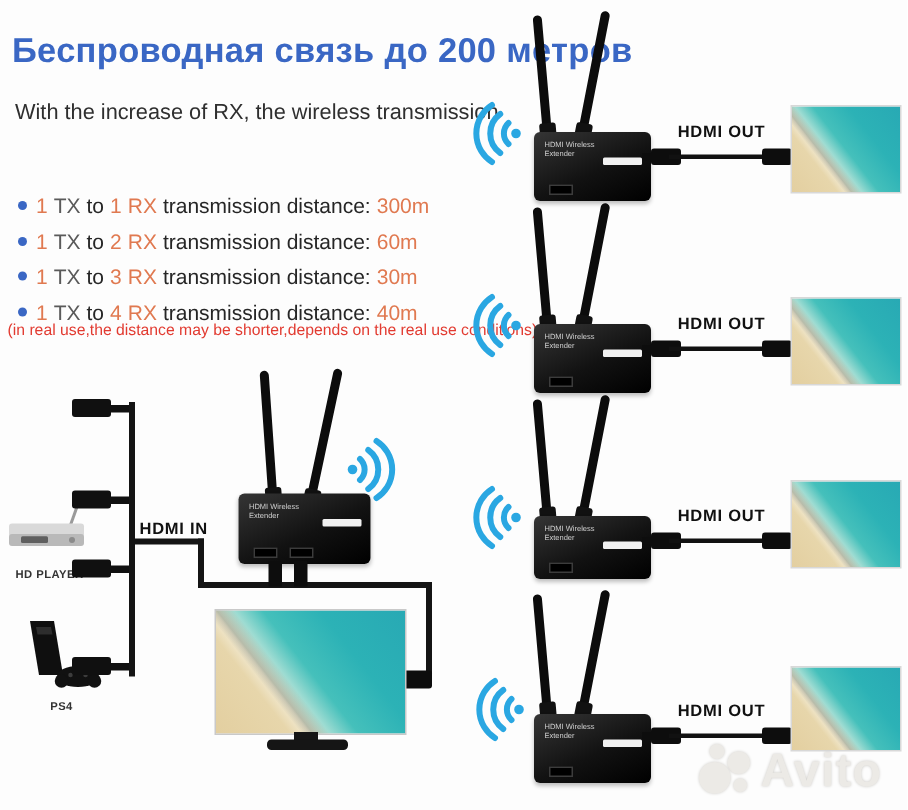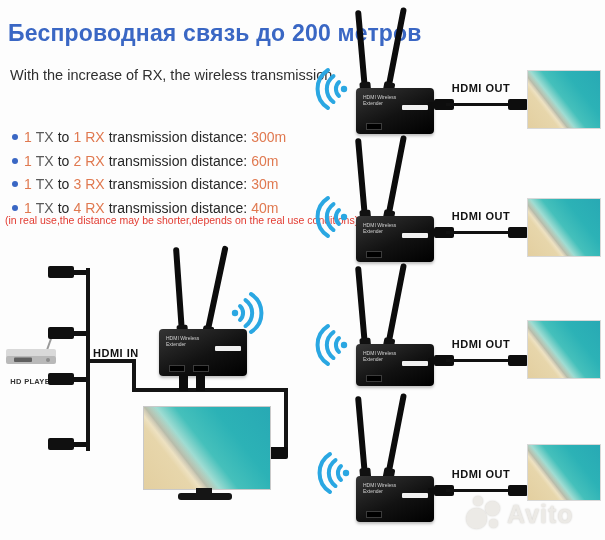--- a/index.html
+++ b/index.html
@@ -47,21 +47,21 @@
   .cable-line{position:absolute;top:21px;left:12px;right:12px;height:3px;background:#111;}
   .cable-plug{position:absolute;top:17px;width:20px;height:11px;background:#0d0d0d;border-radius:2px;}
   .cable-plug.pl{left:0;} .cable-plug.pr{right:0;}
   .cable-plug.pl::after{content:"";position:absolute;left:-6px;top:3px;width:6px;height:5px;background:#0d0d0d;}
   .cable-plug.pr::after{content:"";position:absolute;right:-6px;top:3px;width:6px;height:5px;background:#0d0d0d;}
   .hdmi-in-label{position:absolute;left:93px;top:347px;font-size:11px;font-weight:bold;color:#111;letter-spacing:.5px;}
   
   .avito{position:absolute;left:466px;top:496px;display:flex;align-items:center;gap:5px;z-index:10;}
   .avito-logo{position:relative;width:36px;height:36px;}
   .avito-logo i{position:absolute;border-radius:50%;background:#eceae6;box-shadow:0 0 2px #cfcdc9;}
-  .avito-text{font-size:25px;font-weight:bold;color:#eceae6;text-shadow:0 0 2px #c9c7c3;letter-spacing:1px;}
+  .avito-text{font-size:31px;font-weight:bold;color:#eceae6;text-shadow:0 0 2px #c9c7c3;letter-spacing:1px;}
 </style>
 </head>
 <body>
 
 <div id="app">
 
   <div class="title">Беспроводная связь до 200 метров</div>
   <div class="desc">
     <div>With the increase of RX, the wireless transmission</div>
   </div>
@@ -116,20 +116,32 @@
     <svg width="54" height="36" viewBox="0 0 54 36">
       <line x1="46" y1="0" x2="41" y2="14" stroke="#9a9a9a" stroke-width="2"></line>
       <rect x="0" y="13" width="50" height="9" rx="2" fill="#d9d9d9"></rect>
       <rect x="0" y="20" width="50" height="8" rx="2" fill="#b9b9b9"></rect>
       <rect x="8" y="21.5" width="18" height="4.5" rx="1" fill="#5f5f5f"></rect>
       <circle cx="42" cy="24" r="2" fill="#8b8b8b"></circle>
     </svg>
     <div class="dev-label">HD PLAYER</div>
   </div>
 
+  <div class="device" style="left:12px;top:414px;width:58px;">
+    <svg width="58" height="46" viewBox="0 0 58 46">
+      <polygon points="8,0 24,0 30,36 14,36" fill="#0f0f0f"></polygon>
+      <polygon points="12,4 22,4 23,9 13,9" fill="#2d2d2d"></polygon>
+      <ellipse cx="40" cy="37" rx="14" ry="7" fill="#111"></ellipse>
+      <circle cx="29" cy="40" r="4.5" fill="#111"></circle>
+      <circle cx="51" cy="40" r="4.5" fill="#111"></circle>
+      <circle cx="35" cy="36" r="1.5" fill="#3c3c3c"></circle>
+      <circle cx="45" cy="36" r="1.5" fill="#3c3c3c"></circle>
+    </svg>
+    <div class="dev-label">PS4</div>
+  </div>
 
   <div class="plug-r" style="left:48px;top:266px;"></div>
   <div class="plug-r" style="left:48px;top:327px;"></div>
   <div class="plug-r" style="left:48px;top:373px;"></div>
   <div class="plug-r" style="left:48px;top:438px;"></div>
 
   <div class="vline" style="left:86px;top:268px;width:4px;height:183px;"></div>
   <div class="hdmi-in-label">HDMI IN</div>
   <div class="hline" style="left:86px;top:359px;width:50px;height:4px;"></div>
   <div class="vline" style="left:132px;top:359px;width:4px;height:33px;"></div>

